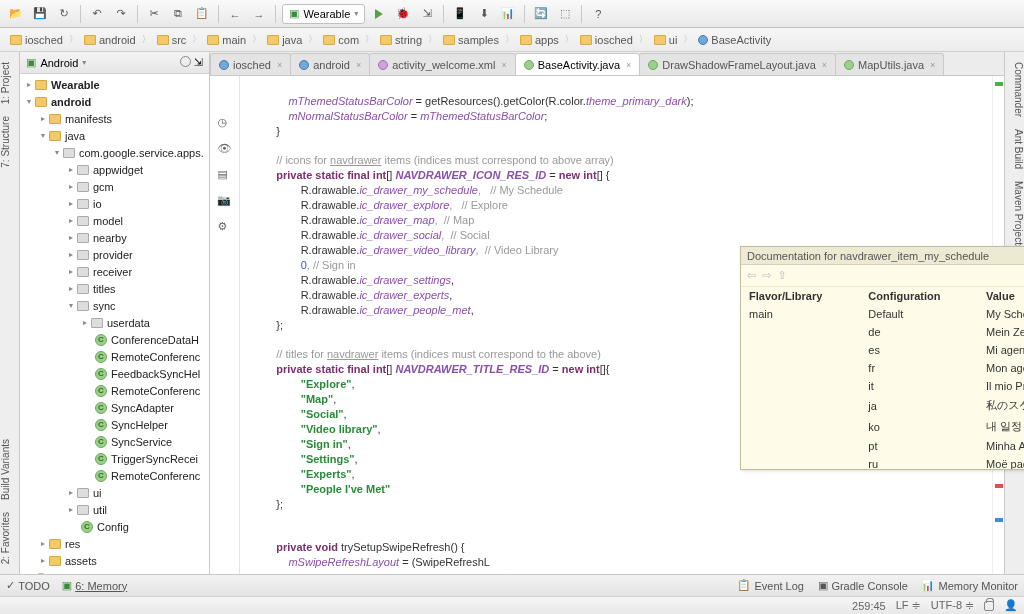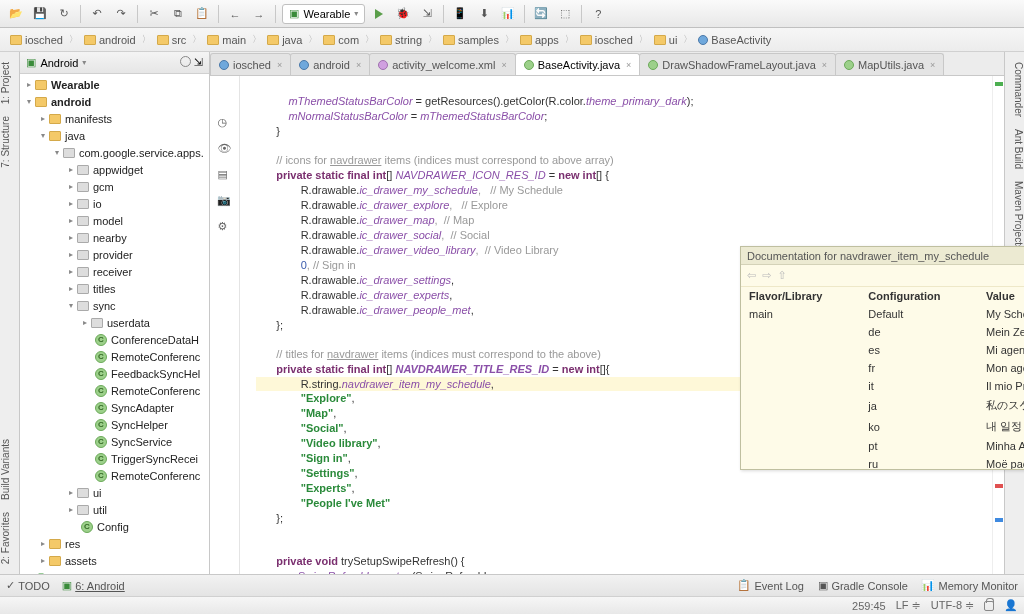--- a/index.html
+++ b/index.html
@@ -463,35 +463,35 @@
         <div class="g-ic">📷</div>
         <div class="g-ic">⚙</div>
       </div>
       <div class="editor-subgutter"></div>
       <div class="code">
 <span>        <span class="field">mThemedStatusBarColor</span><span> = getResources().getColor(R.color.</span><span class="field">theme_primary_dark</span><span>);</span></span>
 <span>        <span class="field">mNormalStatusBarColor</span><span> = </span><span class="field">mThemedStatusBarColor</span><span>;</span></span>
 <span>    }</span>
 
 <span>    <span class="comment"><span>// icons for </span><u>navdrawer</u><span> items (indices must correspond to above array)</span></span></span>
-<span>    <span class="kw">private static final int</span><span>[] </span><span class="field" style="font-weight:normal">NAVDRAWER_ICON_RES_ID</span><span> = </span><span class="kw">new int</span><span>[] {</span></span>
+<span>    <span class="kw">private static final int</span><span>[] </span><span class="field" style="font-weight:bold">NAVDRAWER_ICON_RES_ID</span><span> = </span><span class="kw">new int</span><span>[] {</span></span>
 <span><span>            R.drawable.</span><span class="field">ic_drawer_my_schedule</span><span class="comment">,   // My Schedule</span></span>
 <span><span>            R.drawable.</span><span class="field">ic_drawer_explore</span><span class="comment">,   // Explore</span></span>
 <span><span>            R.drawable.</span><span class="field">ic_drawer_map</span><span class="comment">,  // Map</span></span>
 <span><span>            R.drawable.</span><span class="field">ic_drawer_social</span><span class="comment">,  // Social</span></span>
 <span><span>            R.drawable.</span><span class="field">ic_drawer_video_library</span><span class="comment">,  // Video Library</span></span>
 <span>            <span style="color:#3a5aac">0</span><span class="comment">, // Sign in</span></span>
 <span><span>            R.drawable.</span><span class="field">ic_drawer_settings</span><span>,</span></span>
 <span><span>            R.drawable.</span><span class="field">ic_drawer_experts</span><span>,</span></span>
 <span><span>            R.drawable.</span><span class="field">ic_drawer_people_met</span><span>,</span></span>
 <span>    };</span>
 
 <span>    <span class="comment"><span>// titles for </span><u>navdrawer</u><span> items (indices must correspond to the above)</span></span></span>
 <span>    <span class="kw">private static final int</span><span>[] </span><span class="field" style="font-weight:bold">NAVDRAWER_TITLE_RES_ID</span><span> = </span><span class="kw">new int</span><span>[]{</span></span>
-<div class="highlight-line"><span>            R.string.</span><span class="field">navdrawer_item_my_schedule</span><span>,</span></div><span>            <span class="str">"Explore"</span><span>,</span></span>
+<span>            <span class="str">"Explore"</span><span>,</span></span>
 <span>            <span class="str">"Map"</span><span>,</span></span>
 <span>            <span class="str">"Social"</span><span>,</span></span>
 <span>            <span class="str">"Video library"</span><span>,</span></span>
 <span>            <span class="str">"Sign in"</span><span>,</span></span>
 <span>            <span class="str">"Settings"</span><span>,</span></span>
 <span>            <span class="str">"Experts"</span><span>,</span></span>
 <span>            <span class="str">"People I've Met"</span></span>
 <span>    };</span>
 
 
@@ -592,21 +592,21 @@
     <div class="vtab">Ant Build</div>
     <div class="vtab">Maven Projects</div>
     <div class="vtab">Gradle</div>
   </div>
 </div>
 
 <div class="bottom-tools">
   <span class="bt-item">✓ <span>TODO</span></span>
   <span class="bt-item">
       <span style="color:#3a8c3a">▣</span> 
-      <u>6: Android</u>
+      <u>6: Memory</u>
     </span>
   <span class="bt-right">
     <span class="bt-item">📋 <span>Event Log</span></span>
     <span class="bt-item">▣ <span>Gradle Console</span></span>
     <span class="bt-item">📊 <span>Memory Monitor</span></span>
   </span>
 </div>
 
 <div class="status-bar">
   <span></span>

